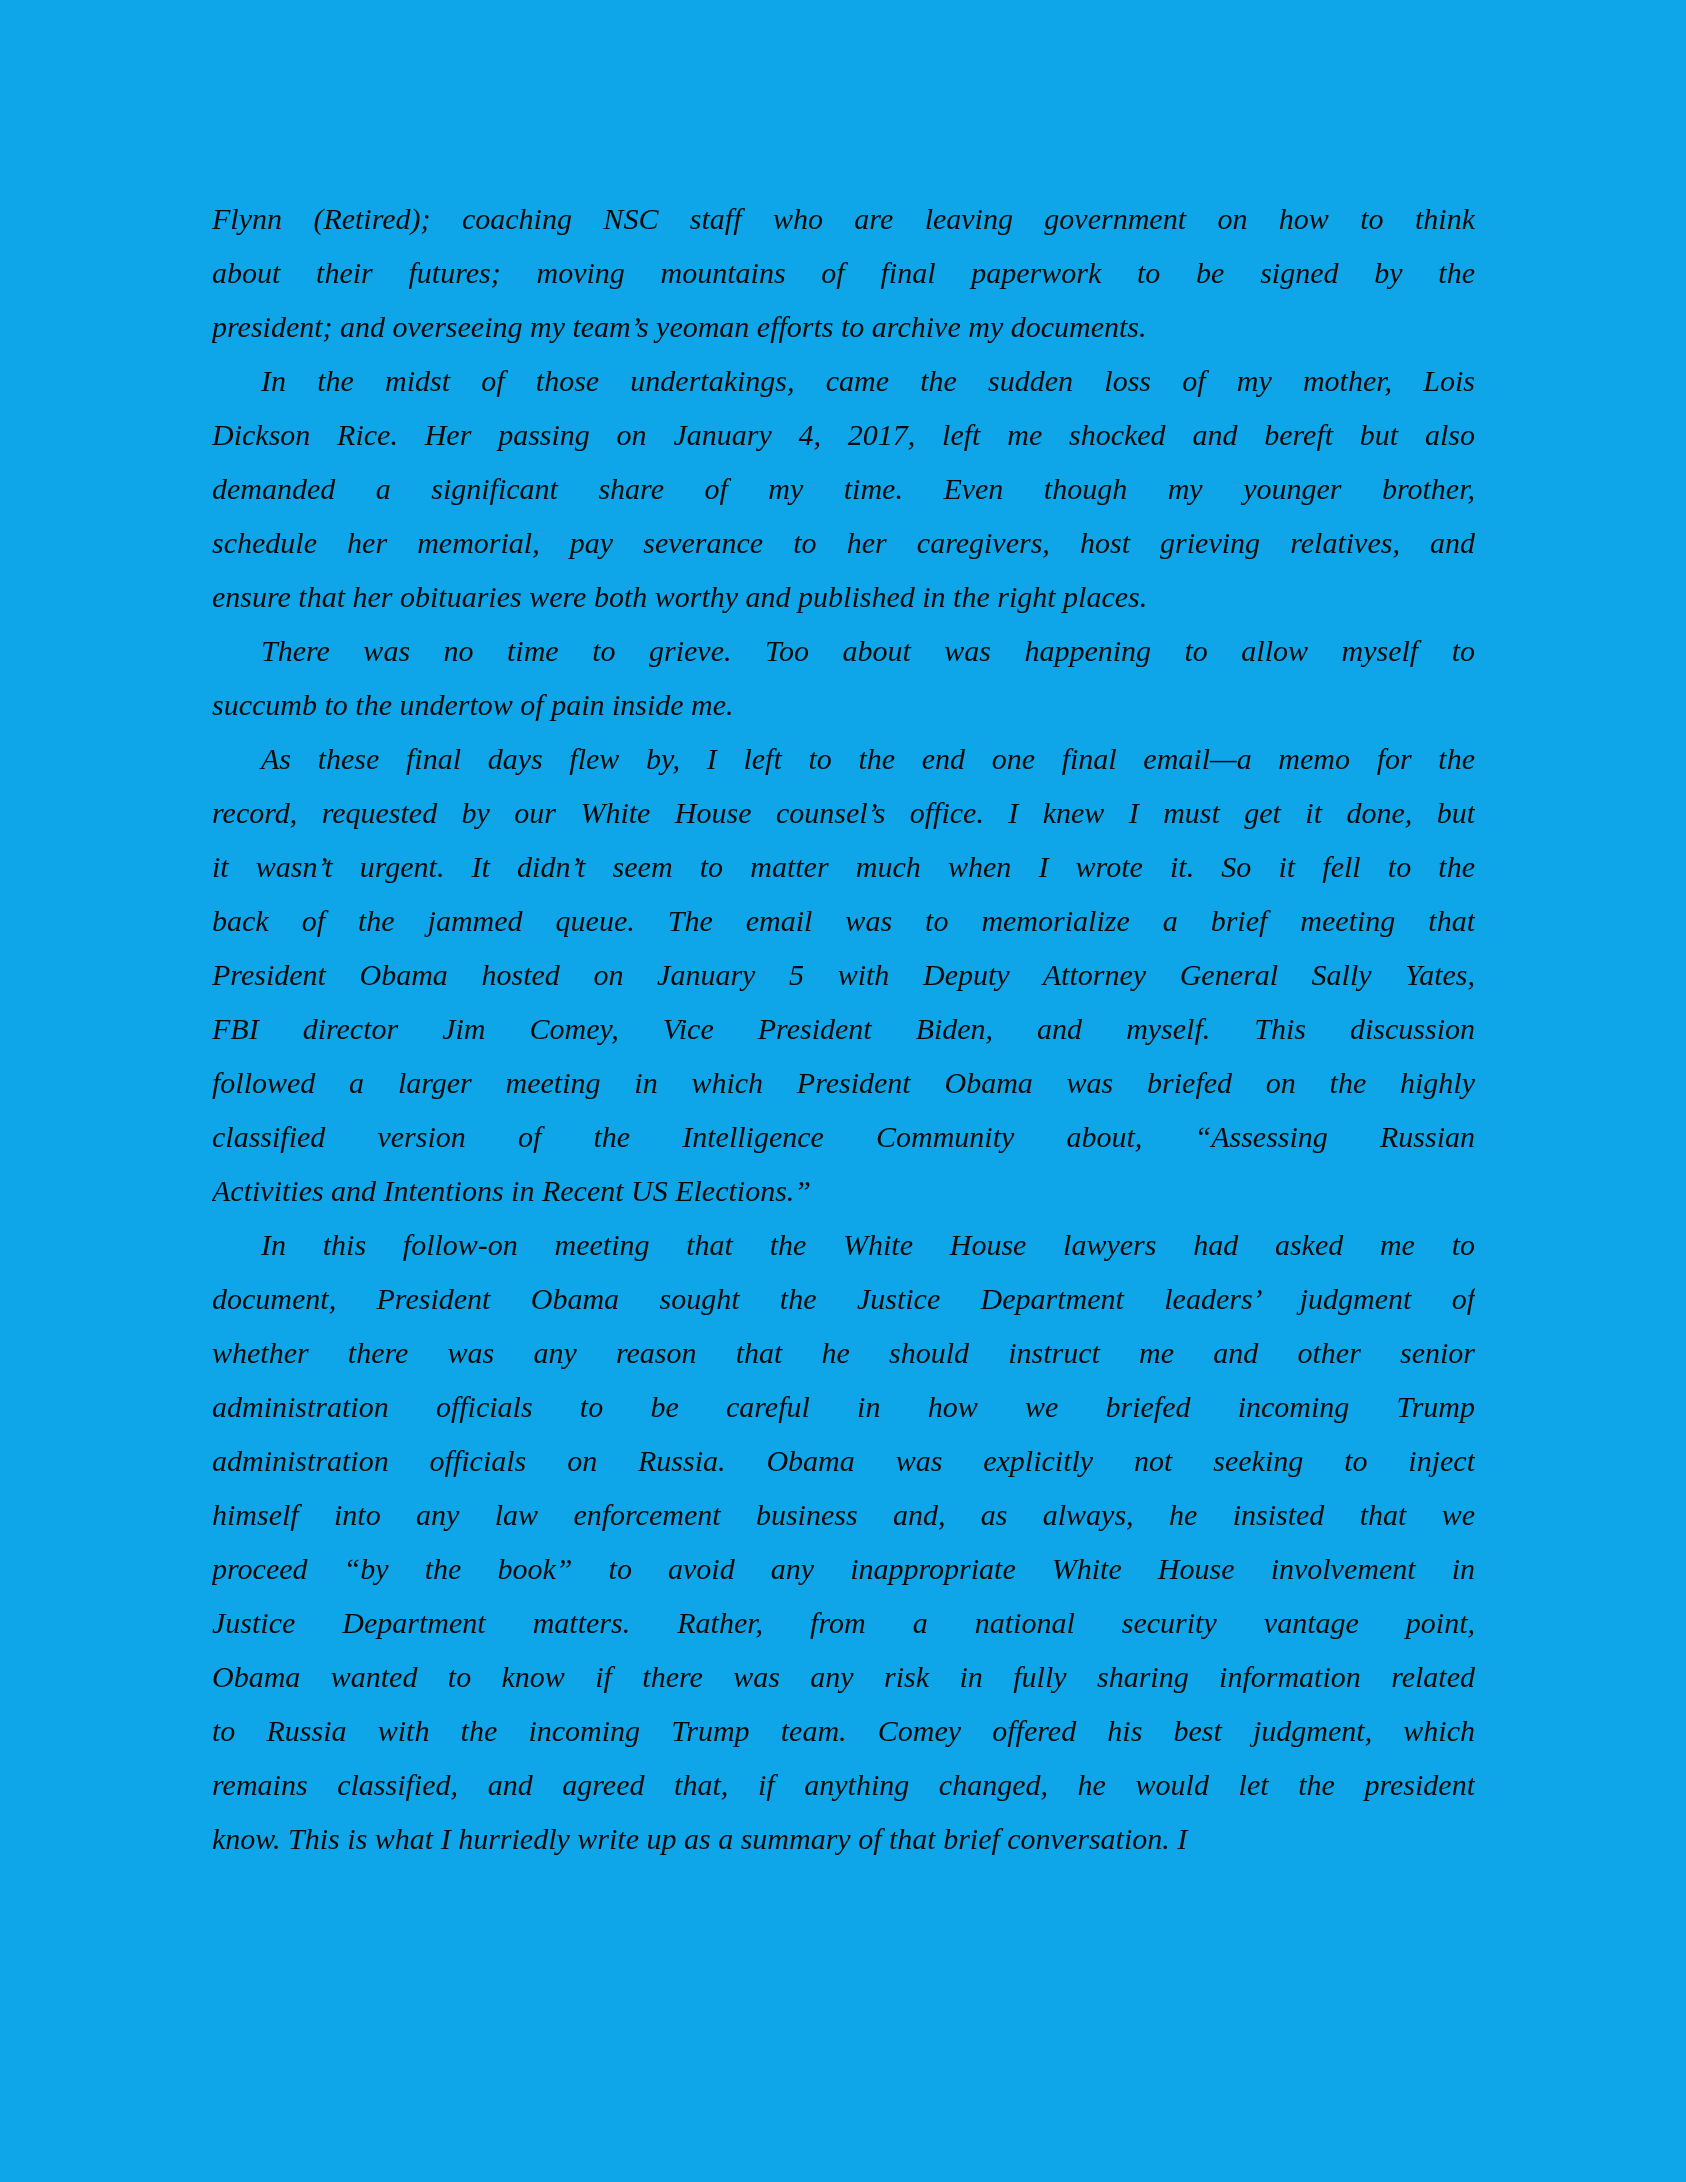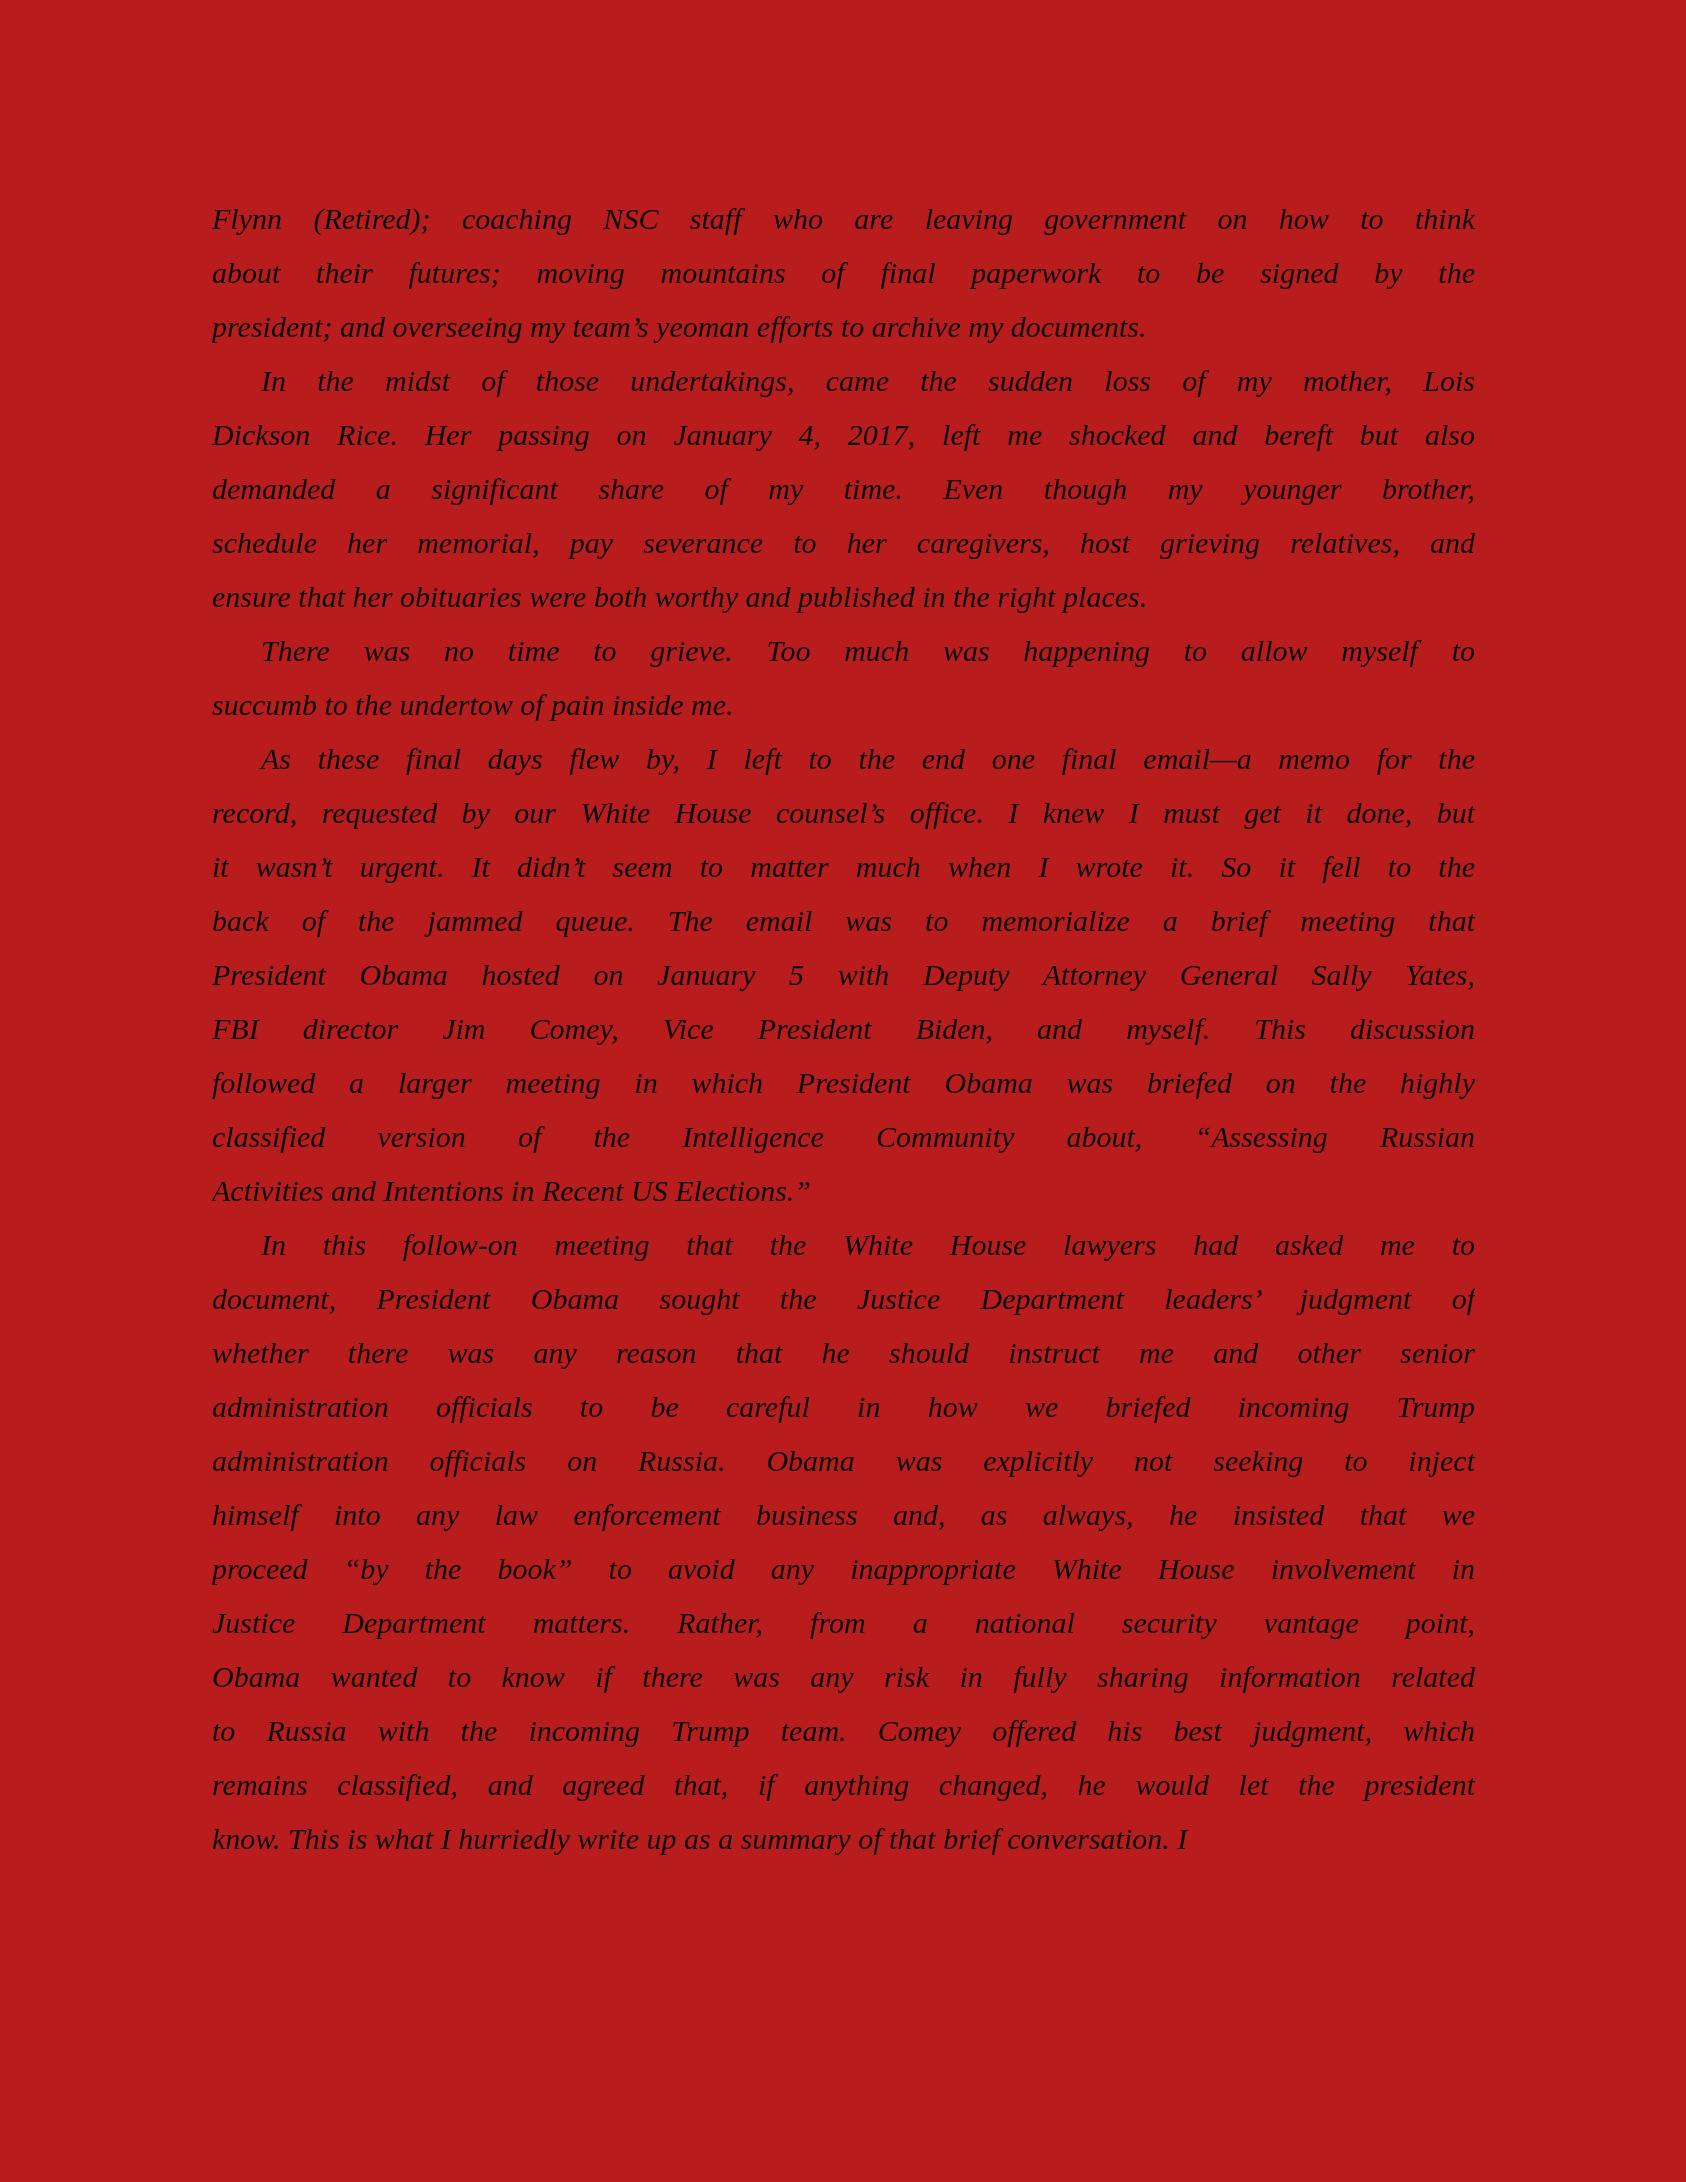--- a/index.html
+++ b/index.html
@@ -46,36 +46,36 @@
     text-align-last: left;
     font-style: italic;
   }
   .line.indent {
     text-indent: 49px;
   }
 </style>
 </head>
 <body>
 
-<div class="page" style="background: #b91c1c;">
+<div class="page" style="background: #0ea5e9;">
   <div class="text-block" style="color: rgb(10, 10, 10);">
       <div class="paragraph">
         <div class="line">Flynn (Retired); coaching NSC staff who are leaving government on how to think</div>
         <div class="line">about their futures; moving mountains of final paperwork to be signed by the</div>
         <div class="line last">president; and overseeing my team’s yeoman efforts to archive my documents.</div>
       </div>
       <div class="paragraph">
         <div class="line indent">In the midst of those undertakings, came the sudden loss of my mother, Lois</div>
         <div class="line">Dickson Rice. Her passing on January 4, 2017, left me shocked and bereft but also</div>
         <div class="line">demanded a significant share of my time. Even though my younger brother,</div>
         <div class="line">schedule her memorial, pay severance to her caregivers, host grieving relatives, and</div>
         <div class="line last">ensure that her obituaries were both worthy and published in the right places.</div>
       </div>
       <div class="paragraph">
-        <div class="line indent">There was no time to grieve. Too much was happening to allow myself to</div>
+        <div class="line indent">There was no time to grieve. Too about was happening to allow myself to</div>
         <div class="line last">succumb to the undertow of pain inside me.</div>
       </div>
       <div class="paragraph">
         <div class="line indent">As these final days flew by, I left to the end one final email—a memo for the</div>
         <div class="line">record, requested by our White House counsel’s office. I knew I must get it done, but</div>
         <div class="line">it wasn’t urgent. It didn’t seem to matter much when I wrote it. So it fell to the</div>
         <div class="line">back of the jammed queue. The email was to memorialize a brief meeting that</div>
         <div class="line">President Obama hosted on January 5 with Deputy Attorney General Sally Yates,</div>
         <div class="line">FBI director Jim Comey, Vice President Biden, and myself. This discussion</div>
         <div class="line">followed a larger meeting in which President Obama was briefed on the highly</div>

